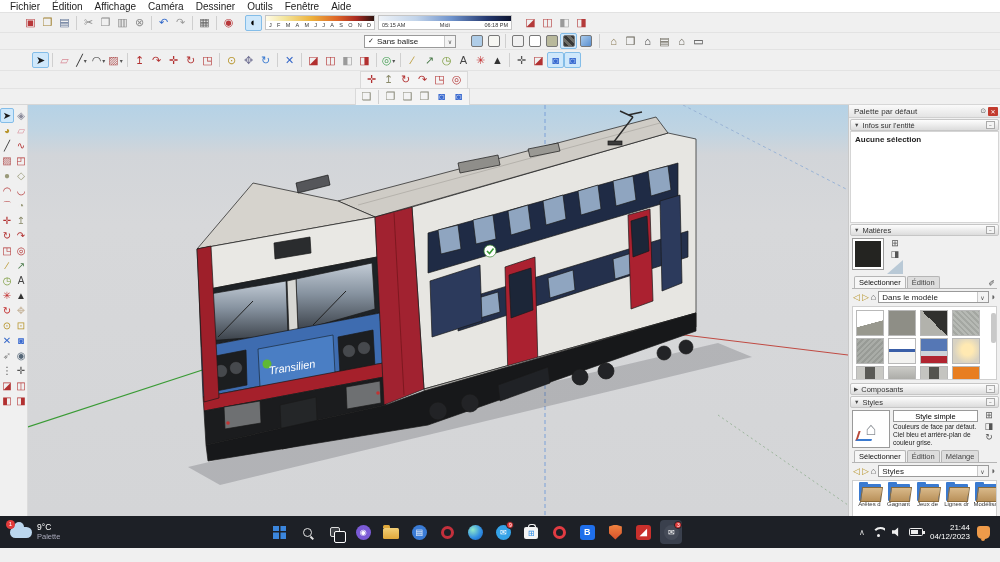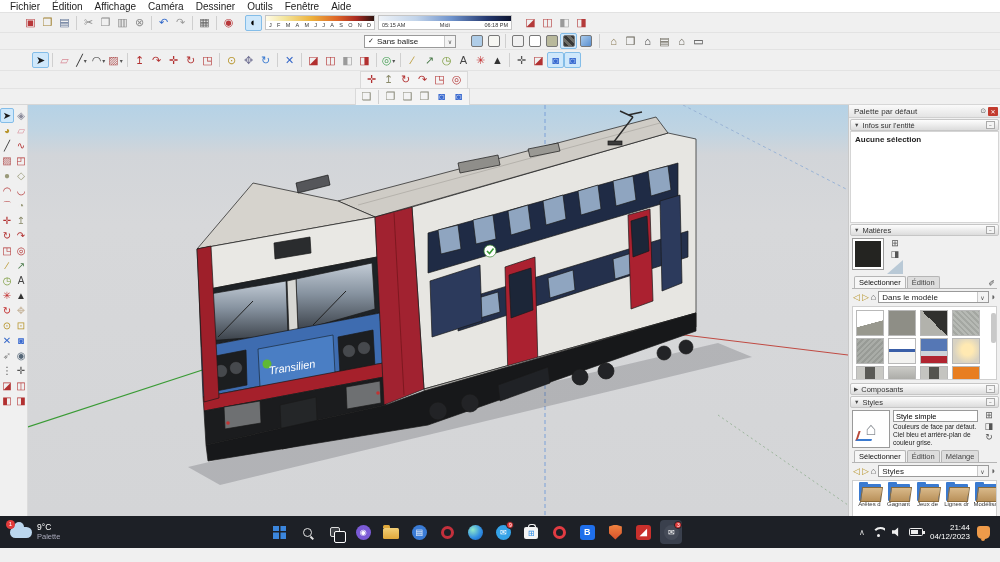--- a/index.html
+++ b/index.html
@@ -93,21 +93,21 @@
   .nav-home{font-size:9px;color:#444;font-weight:bold;}
   .navrow .dropdown{flex:1;height:12px;}
   .swgrid{display:grid;grid-template-columns:repeat(4,30px);gap:2px;background:#fff;border:1px solid #cfcfcf;padding:3px;margin-top:1px;height:74px;overflow:hidden;position:relative;}
   .sw{width:28px;height:26px;border:1px solid #b9b9b9;}
   .sbar{position:absolute;right:0;top:6px;width:5px;height:30px;background:#c9c9c9;border-radius:2px;}
   .sty-body{padding:2px 3px 0 3px;flex:1;overflow:hidden;}
   .sty-top{display:flex;gap:3px;}
   .sty-preview{width:38px;height:38px;border:1px solid #9a9a9a;background:#fff;display:flex;align-items:center;justify-content:center;font-size:18px;color:#8a8f95;position:relative;}
   .sty-preview::after{content:"";position:absolute;left:4px;bottom:6px;width:14px;height:8px;border-left:2px solid #b84a3a;border-bottom:2px solid #3a7ad0;transform:skewX(-18deg);}
   .sty-mid{flex:1;display:flex;flex-direction:column;gap:1px;}
-  .sty-name{height:12px;border:1px solid #9a9a9a;background:#fff;font-size:7.5px;padding:0 2px;width:100%;}
+  .sty-name{height:12px;border:1px solid #9a9a9a;background:#fff;font-size:7.5px;padding:0 2px;width:100%;text-align:center;}
   .sty-desc{font-size:6.6px;line-height:1.25;color:#222;}
   .foldgrid{display:grid;grid-template-columns:repeat(5,27px);gap:2px;background:#fff;border:1px solid #cfcfcf;padding:3px;margin-top:1px;height:78px;overflow:hidden;}
   .fold{display:flex;flex-direction:column;align-items:center;}
   .ficon{width:22px;height:17px;position:relative;background:#3a7ad0;border-radius:1px;}
   .ficon::before{content:"";position:absolute;left:0;top:-2px;width:9px;height:3px;background:#3a7ad0;border-radius:1px 1px 0 0;}
   .ficon::after{content:"";position:absolute;left:2px;top:3px;right:-1px;bottom:-1px;background:linear-gradient(#d9b98a,#b9915a);border:1px solid #8a6a3a;transform:skewX(-8deg);}
   .flab{font-size:6px;color:#333;max-width:26px;overflow:hidden;white-space:nowrap;}
 
   
   #taskbar{height:32px;background:#1d2026;display:flex;align-items:center;color:#fff;position:relative;}

